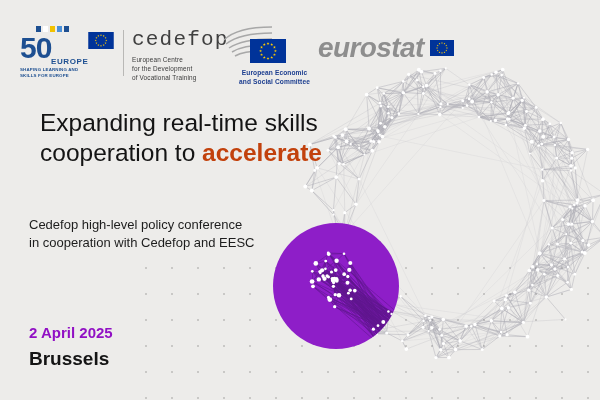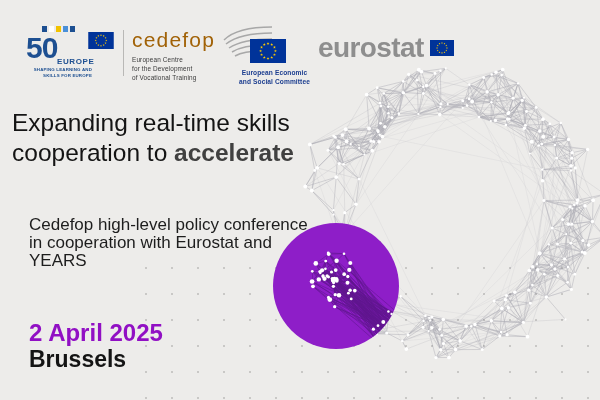--- a/index.html
+++ b/index.html
@@ -22,21 +22,21 @@
   .dotgrid2{
     position:absolute;left:286px;top:226px;width:110px;height:40px;
     background-image:radial-gradient(circle, #c9c8c6 1.1px, rgba(0,0,0,0) 1.3px);
     background-size:26px 26px;background-position:3px 3px;pointer-events:none;
   }
 
   
   .logobar{position:absolute;left:0;top:0;width:600px;height:96px;}
 
   
-  .logo50{position:absolute;left:26px;top:26px;width:62px;height:56px;text-align:right;}
+  .logo50{position:absolute;left:20px;top:26px;width:62px;height:56px;}
   .sq-row{position:absolute;left:16px;top:0;display:flex;gap:2px;}
   .sq{width:5px;height:6px;}
   .fifty-txt{
     position:absolute;left:0;top:7px;
     font-size:30px;font-weight:700;color:#1d4f91;letter-spacing:-1px;
     line-height:30px;font-family:"Liberation Sans",sans-serif;
   }
   .years{
     position:absolute;left:31px;top:31px;font-size:8px;font-weight:700;
     color:#1d4f91;letter-spacing:.6px;
@@ -44,65 +44,65 @@
   .tagline{
     position:absolute;left:0;top:41px;font-size:4.4px;font-weight:700;
     color:#1d4f91;letter-spacing:.18px;line-height:6.2px;width:66px;
   }
 
   
   .cedefop{position:absolute;left:88px;top:30px;height:50px;display:flex;align-items:flex-start;}
   .ced-flag{width:26px;height:17px;margin-top:2px;}
   .ced-div{width:1px;height:46px;background:#b9b8b6;margin:0 8px 0 9px;}
   .ced-word{
-    font-size:21px;font-weight:400;color:#a16207;letter-spacing:1.2px;
-    line-height:20px;font-family:Liberation Sans, sans-serif;
+    font-size:21px;font-weight:400;color:#404040;letter-spacing:1.2px;
+    line-height:20px;font-family:Liberation Mono, monospace;
   }
   .ced-sub{
     font-size:6.4px;color:#3a3a3a;line-height:9.2px;margin-top:5px;letter-spacing:.15px;
   }
 
   
   .eesc{position:absolute;left:222px;top:24px;width:105px;height:62px;}
   .eesc-arcs{position:absolute;left:0;top:0;}
   .eesc-flag{position:absolute;left:28px;top:15px;width:36px;height:24px;}
   .eesc-txt{
     position:absolute;left:0;top:44px;width:105px;text-align:center;
     font-size:6.6px;font-weight:700;color:#1b3d8f;line-height:9px;letter-spacing:.1px;
   }
 
   
   .eurostat{position:absolute;left:318px;top:34px;display:flex;align-items:center;gap:6px;}
   .es-word{
     font-size:28px;font-weight:700;color:#8e8e8e;letter-spacing:-0.6px;
-    line-height:28px;font-family:"Liberation Sans",sans-serif;
+    line-height:28px;font-family:"Liberation Sans",sans-serif;font-style:italic;
   }
   .es-flag{width:24px;height:16px;}
 
   
   .headline{
-    position:absolute;left:12px;top:108px;width:350px;
+    position:absolute;left:40px;top:108px;width:350px;
     font-size:24.5px;line-height:30px;color:#141414;font-weight:400;
   }
-  .headline .hl{color:#404040;font-weight:700;}
+  .headline .hl{color:#c2410c;font-weight:700;}
 
   
   .subtitle{
     position:absolute;left:29px;top:216px;width:300px;
-    font-size:17px;line-height:18px;color:#1d1d1d;font-weight:400;
+    font-size:13px;line-height:18px;color:#1d1d1d;font-weight:400;
   }
 
   
   .date{
     position:absolute;left:29px;top:322px;
-    font-size:24px;font-weight:700;color:#9110c4;line-height:22px;
+    font-size:15px;font-weight:700;color:#9110c4;line-height:22px;
   }
   .city{
     position:absolute;left:29px;top:348px;
-    font-size:23px;font-weight:700;color:#141414;line-height:22px;
+    font-size:19px;font-weight:700;color:#141414;line-height:22px;
   }
 
   
   .art{position:absolute;left:300px;top:60px;width:300px;height:300px;}
   .magnifier{position:absolute;left:272px;top:222px;width:128px;height:128px;}
 </style>
 </head>
 <body>
 
 <div id="stage">
@@ -1895,19 +1895,19 @@
     </div>
   </div>
 
   <div class="headline">
     <span>Expanding real-time skills</span><br>
     <span>cooperation to </span><span class="hl">accelerate</span><br>
   </div>
 
   <div class="subtitle">
     <div>Cedefop high-level policy conference</div>
-    <div>in cooperation with Eurostat and YEARS</div>
+    <div>in cooperation with Cedefop and EESC</div>
   </div>
 
   <div class="date">2 April 2025</div>
   <div class="city">Brussels</div>
 
 </div>
 
 </body></html>

